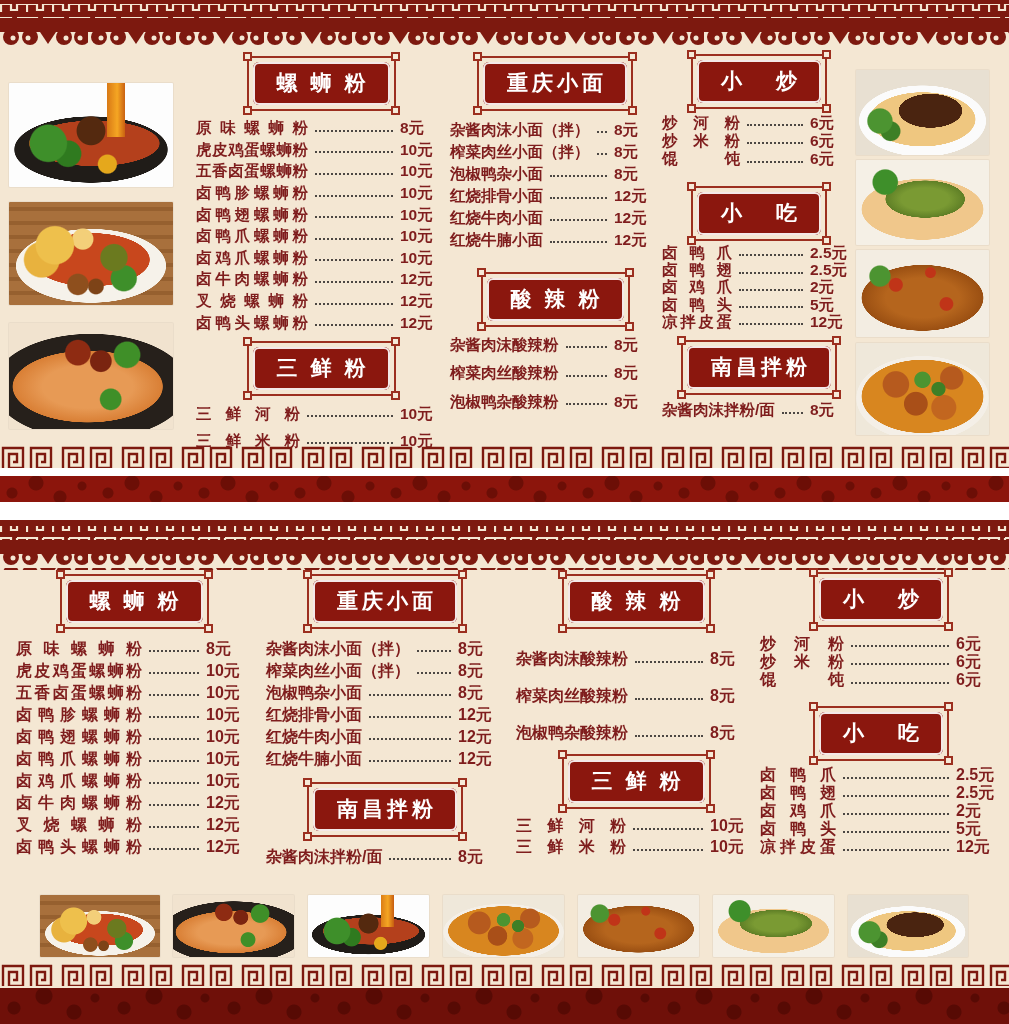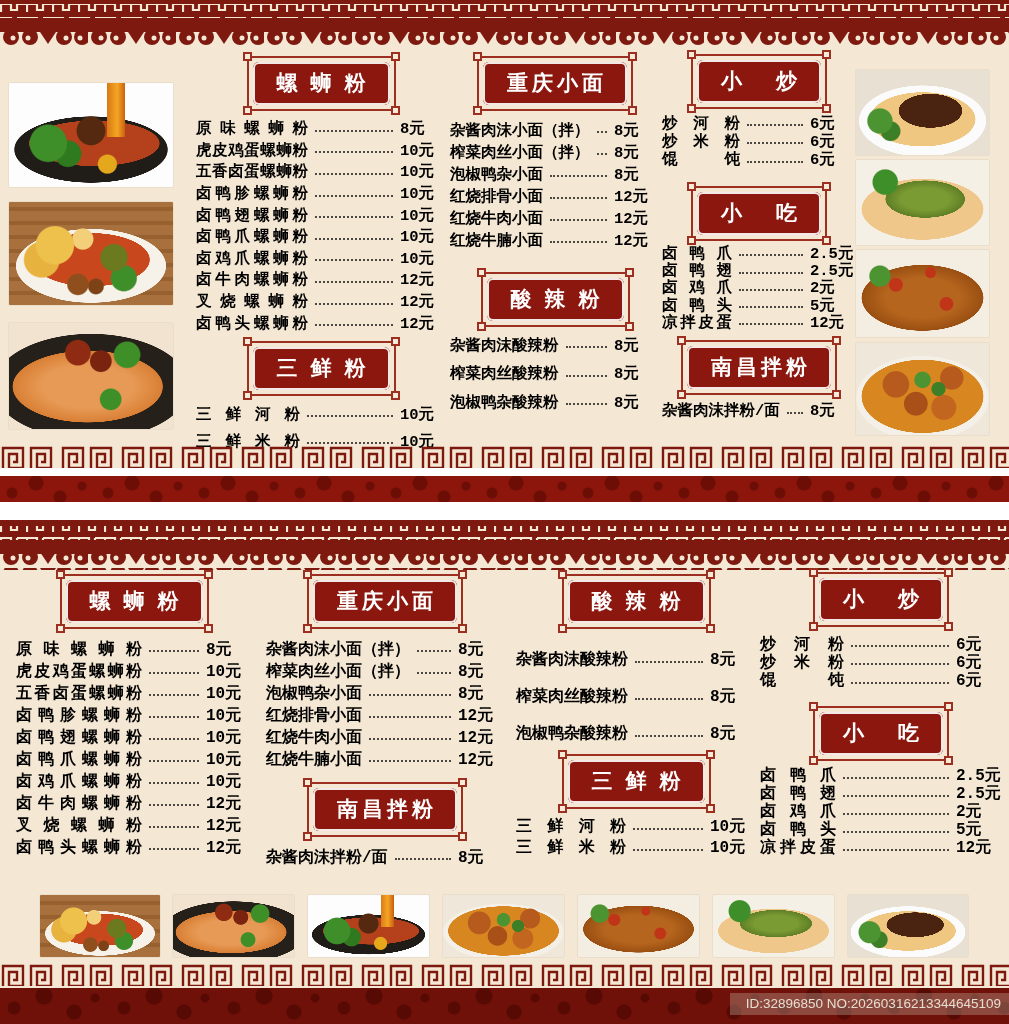--- a/index.html
+++ b/index.html
@@ -39,21 +39,21 @@
   .ptx{font-size:21px;display:inline-block;white-space:nowrap;}
   .ls2 .ptx{letter-spacing:34px;margin-right:-34px;}
   .ls3 .ptx{letter-spacing:13px;margin-right:-13px;}
   .ls4 .ptx{letter-spacing:4px;margin-right:-4px;}
   .kn{position:absolute;width:5px;height:5px;background:#f6ead8;border:2px solid #9c2f1f;}
   .kn1{left:-10px;top:-10px;}.kn2{right:-10px;top:-10px;}
   .kn3{left:-10px;bottom:-10px;}.kn4{right:-10px;bottom:-10px;}
 
   
   .col{position:absolute;}
-  .mlist{color:#000000;font-weight:bold;font-family:Liberation Mono, monospace;}
+  .mlist{color:#7f1d1d;font-weight:bold;}
   .p1 .mlist{font-size:15.5px;}
   .p2 .mlist{font-size:16px;}
   .menu-row{display:flex;align-items:center;}
   .mi-name{white-space:nowrap;}
   .leader{flex:1;height:0;border-bottom:2.5px dotted #4c4743;margin:0 7px;position:relative;top:2px;}
   .mi-price{width:46px;text-align:left;white-space:nowrap;}
   .just .mi-name{text-align-last:justify;-moz-text-align-last:justify;}
   .nw112 .mi-name{width:112px;}  .nw104 .mi-name{width:104px;}
   .nw78 .mi-name{width:78px;}    .nw70 .mi-name{width:70px;}
   .nw126 .mi-name{width:126px;}  .nw110 .mi-name{width:110px;}
@@ -560,16 +560,15 @@
   <div class="photo ph-e" style="left:713px;top:895px;width:121px;height:62px;"></div>
   <div class="photo ph-d" style="left:848px;top:895px;width:120px;height:62px;"></div>
 
   <div class="band gk2">
     <svg width="1009" height="22">
         <rect width="1009" height="22" fill="url(#gk)"></rect>
       </svg>
   </div>
 
   <div class="band footer">
-    <div class="idstrip">ID:32896850 NO:20260316213344645109</div>
   </div>
 
 </div>
 
 </body></html>

